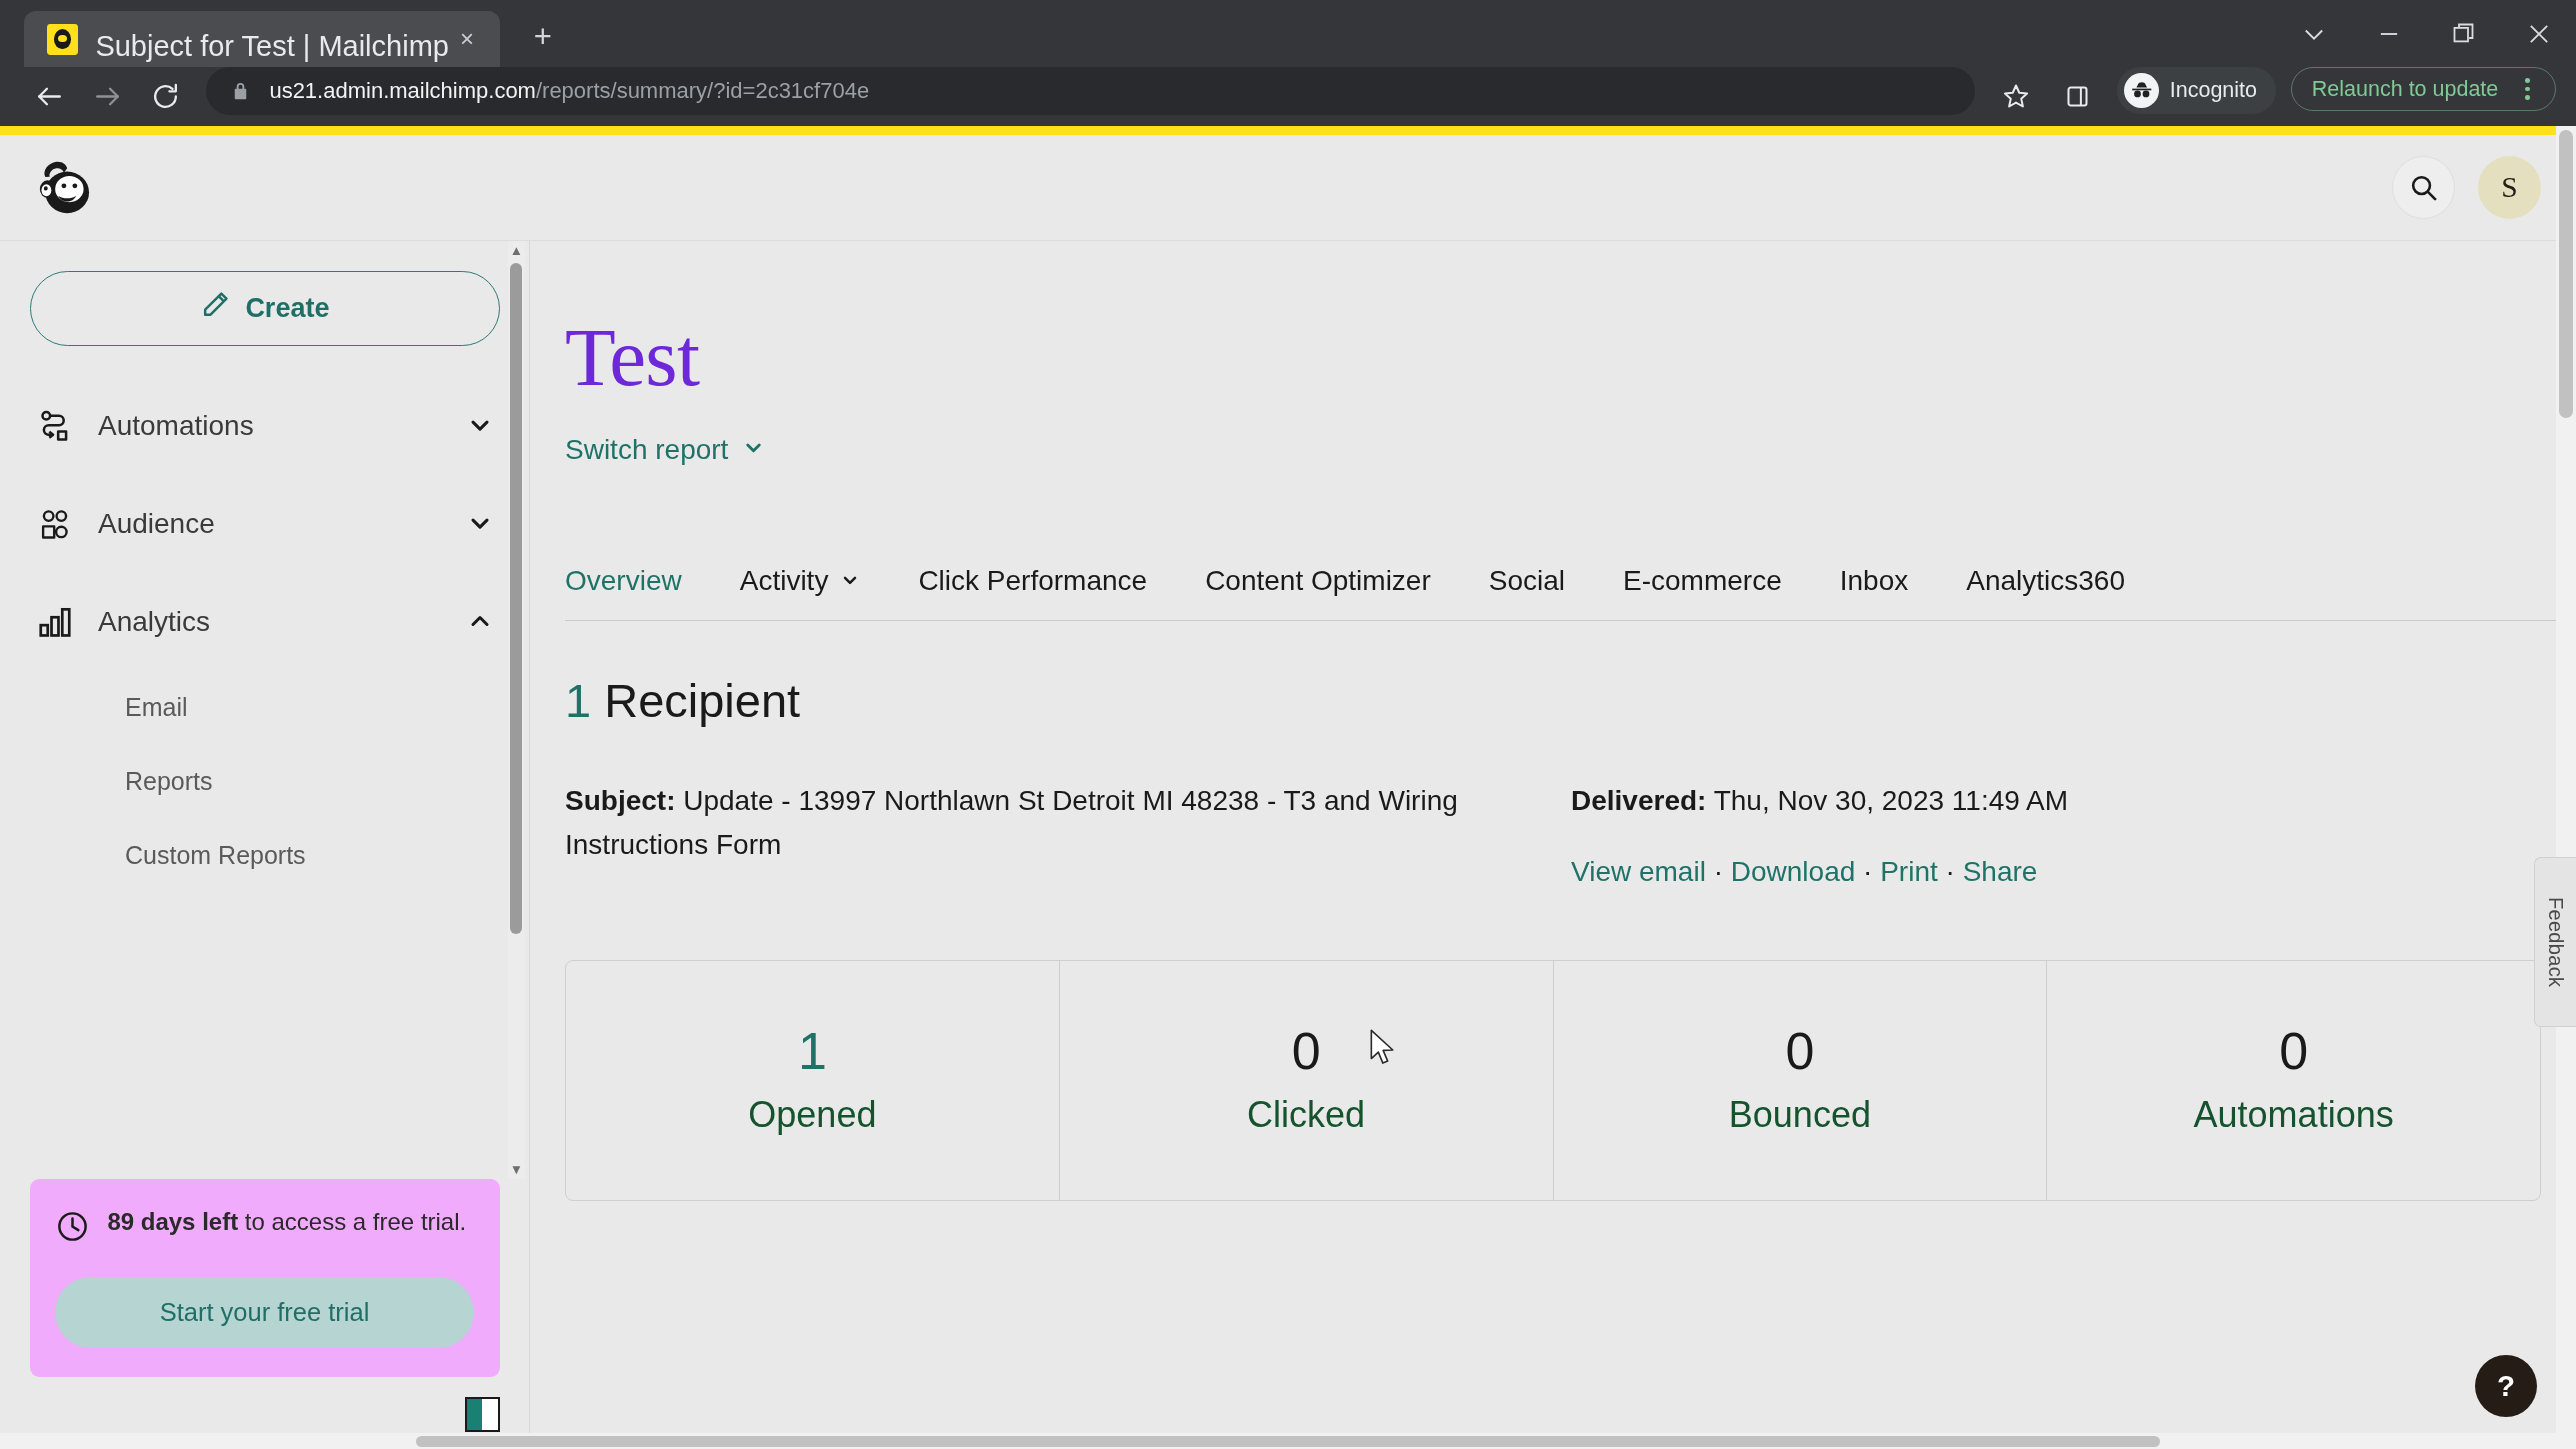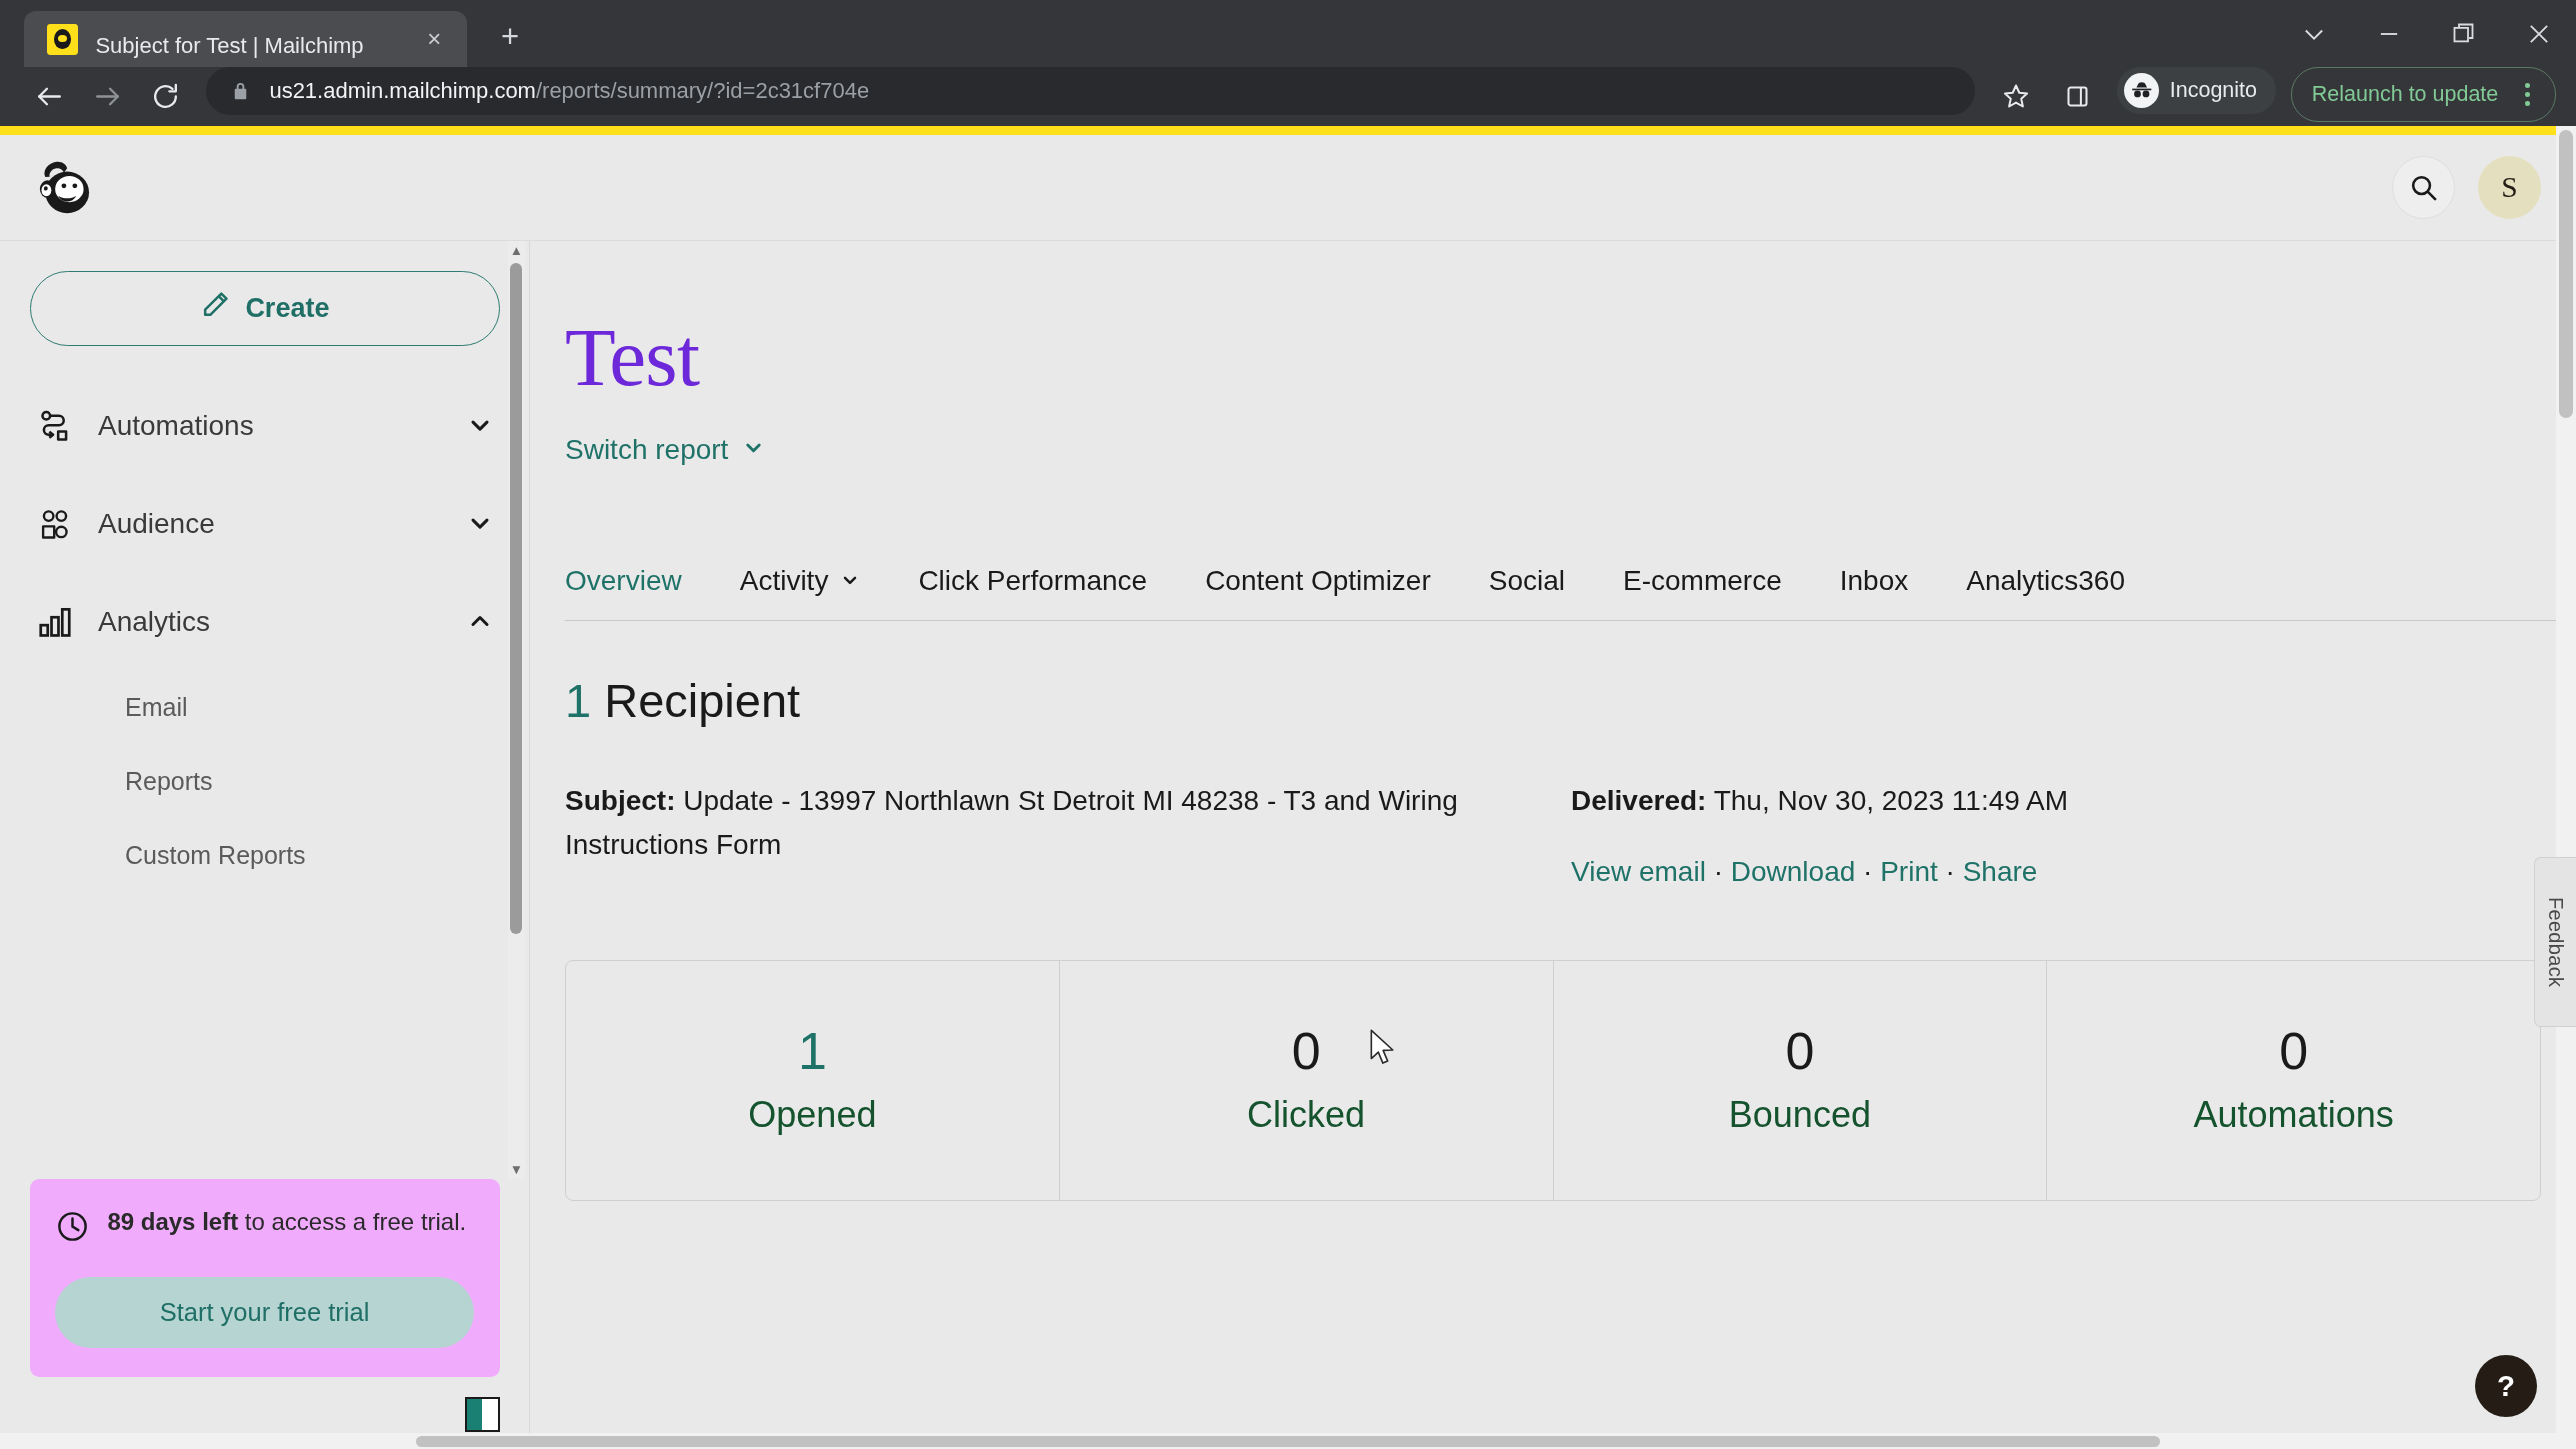--- a/index.html
+++ b/index.html
@@ -50,21 +50,21 @@
   .tab-favicon::after {
     content: "";
     position: absolute;
     left: 11.4px; top: 11.4px;
     width: 8.7px; height: 7.4px;
     background: #ffe01b;
     border-radius: 50%;
   }
   .tab-title {
     color: #e8eaed;
-    font-size: 22px;
+    font-size: 29px;
     margin-left: 17.4px;
     white-space: nowrap;
     flex: 1;
     margin-top: 14px;
   }
   .tab-close {
     color: #c9ccd0;
     font-size: 24px;
     line-height: 1;
     width: 36px; height: 36px;
@@ -144,21 +144,21 @@
     border-radius: 50%;
     background: #f1f3f4;
     display: flex; align-items: center; justify-content: center;
     margin-right: 10.7px;
   }
   .incognito-label { color: #e8eaed; font-size: 21.5px; }
   .relaunch {
     display: flex; align-items: center;
     border: 1.3px solid #5b7a65;
     border-radius: 27px;
-    height: 55px;
+    height: 44px;
     padding: 0 6.7px 0 20px;
     margin-left: 14.8px;
     flex: 0 0 auto;
   }
   .relaunch-label { color: #81c995; font-size: 21.5px; white-space: nowrap;}
   .kebab {
     width: 42px; height: 42px;
     display: flex; flex-direction: column; align-items: center; justify-content: center;
     gap: 4px;
     margin-left: 8px;

